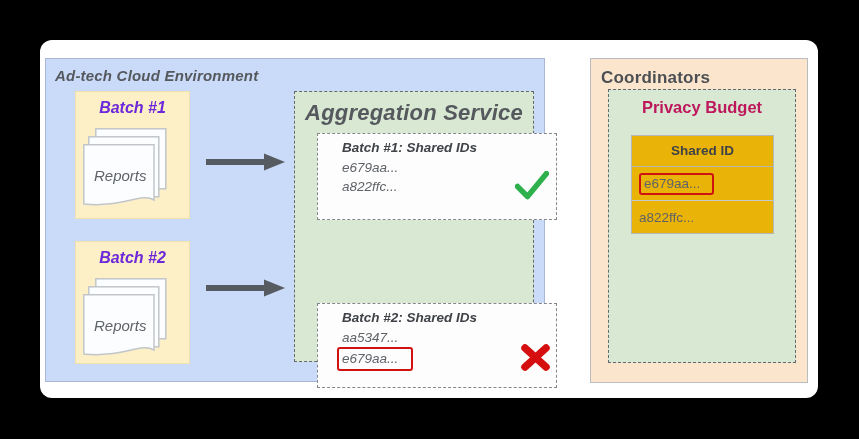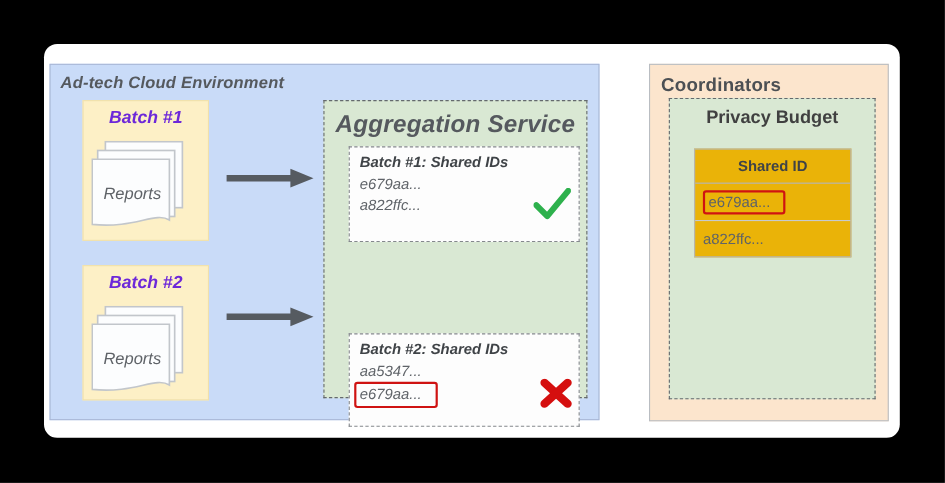--- a/index.html
+++ b/index.html
@@ -47,21 +47,21 @@
     position:absolute; left:248px; top:32px; width:238px; height:269px;
     background:#d9e8d3; border:1.5px dashed #64696d;
   }
   .agg-title {
     text-align:center; margin-top:8px;
     font-size:22px; font-weight:bold; color:#55595e; letter-spacing:.2px;
   }
   .result {
     position:absolute; left:22px; width:190px;
     background:#fdfdfd; border:1.2px dashed #84888c;
-    padding:6px 9px;
+    padding:6px 24px;
   }
   .result1 { top:41px; height:73px; }
   .result2 { top:167px; height:71px;margin-top:44px; }
   .result-title { font-size:13.5px; font-weight:bold; color:#3f4347; margin-bottom:3px; }
   .id-line { font-size:13.5px; color:#5f6368; line-height:19px; white-space:nowrap; }
   .flagged {
     display:inline-block; border:2.5px solid #cf1312; border-radius:3px;
     padding:0 13px 1px 3px; margin-left:-5px;
   }
   .status-icon { position:absolute; }
@@ -71,21 +71,21 @@
     position:absolute; top:246px; width:100%; text-align:center;
     font-size:12.5px; font-weight:bold; color:#e21414; letter-spacing:.1px;
   }
 
   .pb {
     position:absolute; left:17px; top:30px; width:186px; height:272px;
     background:#d9e8d3; border:1.5px dashed #64696d;
   }
   .pb-title {
     text-align:center; margin-top:8px;
-    font-size:16.5px; font-weight:bold; color:#404040;
+    font-size:16.5px; font-weight:bold; color:#be185d;
   }
   .pb-table {
     position:absolute; left:22px; top:45px; width:141px;
     background:#eab308; border:1px solid #b3b7bc;
   }
   .pb-header {
     height:30px; line-height:30px; text-align:center;
     font-weight:bold; font-size:13.5px; color:#3f4347;
     border-bottom:1px solid #b3b7bc;
   }

